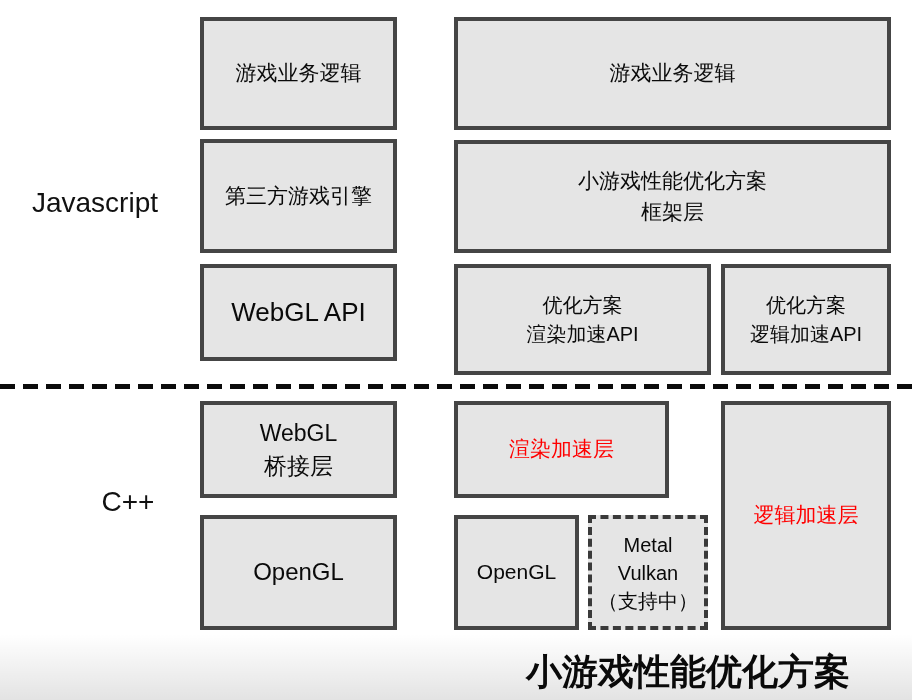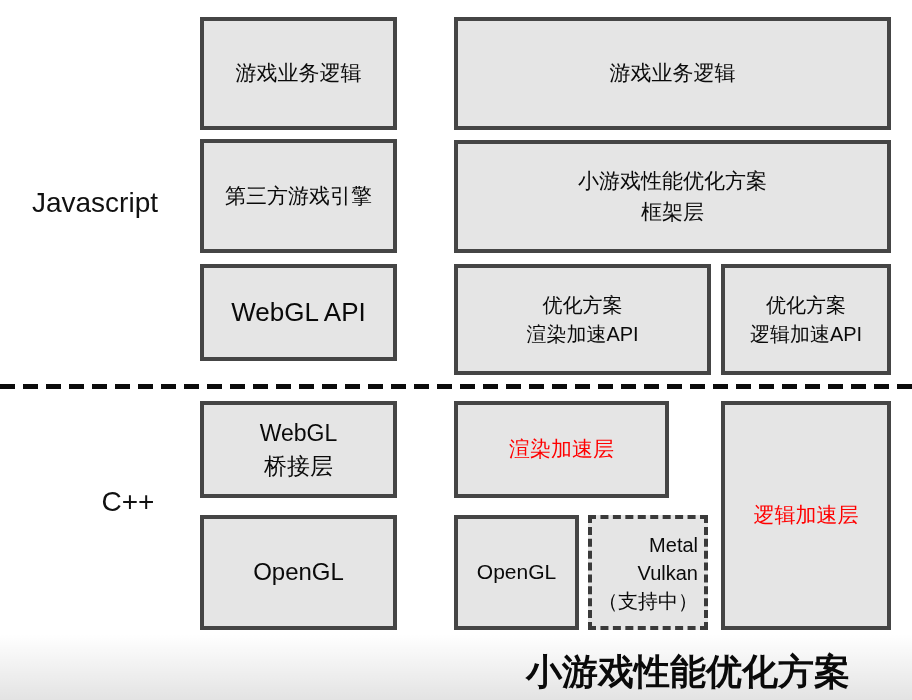--- a/index.html
+++ b/index.html
@@ -19,21 +19,21 @@
     background: #e5e5e5;
     display: flex;
     align-items: center;
     justify-content: center;
     text-align: center;
     white-space: pre-line;
     font-size: 21px;
     line-height: 1.45;
     color: #0a0a0a;
   }
-  .box.dashed { border: 4px dashed #3a3a3a; text-align: right; }
+  .box.dashed { border: 4px dashed #3a3a3a; }
   .red { color: #ff0000; }
 
   
   .lb1 { left: 200px; top: 17px;  width: 197px; height: 113px; }
   .lb2 { left: 200px; top: 139px; width: 197px; height: 114px; }
   .lb3 { left: 200px; top: 264px; width: 197px; height: 97px; font-size: 26px; }
   .lb4 { left: 200px; top: 401px; width: 197px; height: 97px;  font-size: 23px; line-height: 1.4; }
   .lb5 { left: 200px; top: 515px; width: 197px; height: 115px; font-size: 24px; }
 
   

